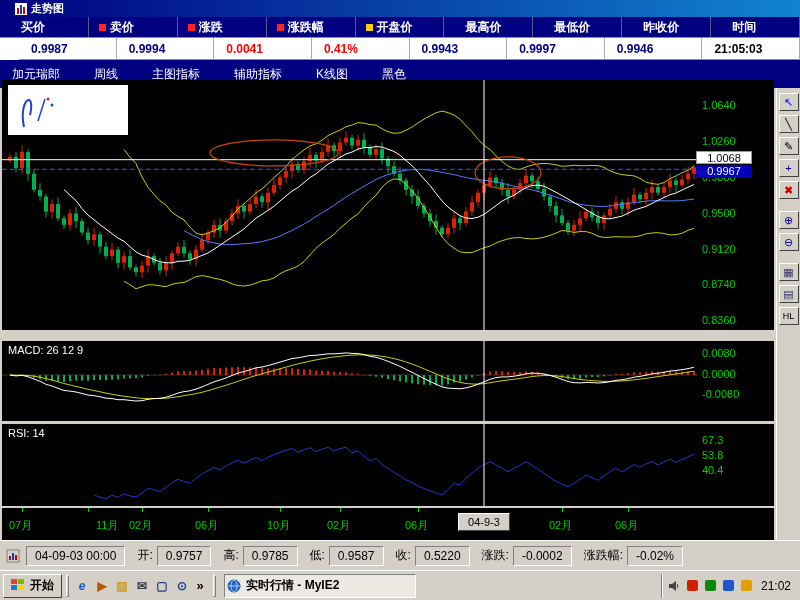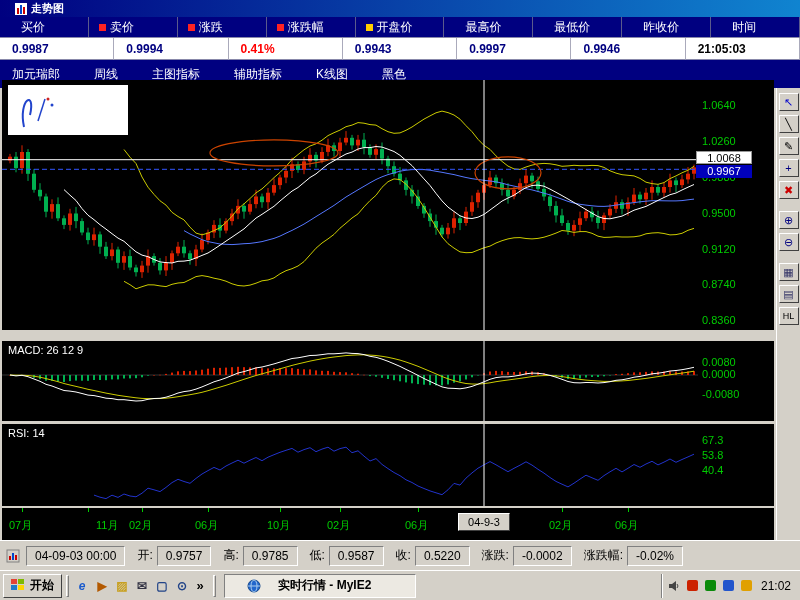--- a/index.html
+++ b/index.html
@@ -9,21 +9,21 @@
   
   .titlebar { position:absolute; top:0; left:0; width:800px; height:17px;
     background:linear-gradient(to right,#000080,#1084d0);
     color:#fff; font-size:11px; font-weight:bold;
     display:flex; align-items:center; gap:4px; padding-left:15px; }
 
   
   .qlabels { position:absolute; top:17px; left:0; width:800px; height:21px;
     background:#000080; display:flex; border-bottom:1px solid #8888aa; }
   .qlabels .qcell { flex:1; color:#fff; font-size:12px; display:flex; align-items:center;
-    gap:4px; padding-left:10px; border-right:1px solid #5a5a8c; }
+    gap:4px; padding-left:10px; border-right:1px solid #5a5a8c;font-weight:bold; }
   .bullet { width:7px; height:7px; display:inline-block; }
   .qvalues { position:absolute; top:38px; left:0; width:800px; height:22px;
     background:#fff; display:flex; }
   .qvalues .qcell { flex:1; font-size:12px; font-weight:bold; display:flex; align-items:center;
     padding-left:12px; border-right:1px solid #aab; border-bottom:1px solid #88a; }
 
   
   .menubar { position:absolute; top:60px; left:0; width:800px; height:28px;
     background:#000080; display:flex; align-items:center; color:#fff; font-size:12px; }
   .menu-item { padding:4px 10px; margin-right:14px; cursor:default; }
@@ -32,21 +32,21 @@
   
   .panel { position:absolute; left:2px; width:772px; background:#000; }
   #panel-main { top:80px; height:250px; }
   #panel-macd { top:341px; height:80px; }
   #panel-rsi  { top:424px; height:82px; }
   #xaxis { position:absolute; left:2px; top:508px; width:772px; height:32px; background:#000; }
   .svg-holder { position:absolute; left:0; top:0; width:772px; height:100%; }
 
   .axis-label { position:absolute; left:700px; color:#00cc00; font-size:11px; white-space:nowrap; }
   .panel-label { position:absolute; left:6px; top:3px; color:#fff; font-size:11px; }
-  .macd-ax1{top:15px;} .macd-ax2{top:27px;} .macd-ax3{top:47px;}
+  .macd-ax1{top:6px;} .macd-ax2{top:27px;} .macd-ax3{top:47px;}
   .rsi-ax1{top:10px;} .rsi-ax2{top:25px;} .rsi-ax3{top:40px;}
 
   .tag { position:absolute; left:694px; width:56px; height:13px; line-height:13px;
     font-size:11px; text-align:center; }
   .tag-white { top:71px; background:#fff; color:#000; border:1px solid #999; }
   .tag-blue  { top:85px; background:#0000bb; color:#fff; }
 
   .watermark { position:absolute; left:6px; top:5px; width:120px; height:50px; background:#fff; }
 
   .xlabel { position:absolute; top:10px; color:#00cc00; font-size:11px; white-space:nowrap; }
@@ -80,22 +80,22 @@
   .start-btn { height:24px; display:flex; align-items:center; gap:4px; padding:0 7px;
     font-weight:bold; font-size:12px; background:#d4d0c8; border:1px solid;
     border-color:#fff #404040 #404040 #fff; cursor:pointer; }
   .flag { width:15px; height:13px; display:grid; grid-template-columns:6px 6px;
     grid-template-rows:5px 5px; gap:1px; }
   .flag i { display:block; }
   .grip { width:3px; height:22px; border:1px solid; border-color:#fff #808080 #808080 #fff; margin:0 4px; }
   .ql { display:flex; align-items:center; gap:2px; }
   .ql-icon { width:18px; height:18px; display:flex; align-items:center; justify-content:center;
     font-size:12px; font-weight:bold; cursor:pointer; }
-  .task-btn { height:24px; width:192px; margin-left:4px; display:flex; align-items:center; gap:17px;
-    padding:0 22px; font-size:12px; font-weight:bold; background:#ece9e2;
+  .task-btn { height:24px; width:192px; margin-left:4px; display:flex; align-items:center; gap:5px;
+    padding:0 2px; font-size:12px; font-weight:bold; background:#ece9e2;
     border:1px solid; border-color:#808080 #fff #fff #808080; cursor:pointer;
     white-space:nowrap; overflow:hidden; }
   .tray { margin-left:auto; height:24px; display:flex; align-items:center; gap:5px;
     padding:0 6px; border-left:1px solid #808080; box-shadow:1px 0 0 #fff inset; }
   .tray-icon { width:13px; height:13px; display:flex; align-items:center; justify-content:center; }
   .clock { font-size:12px; margin-left:3px; }
 </style>
 </head>
 <body>
 
@@ -144,22 +144,23 @@
       <span class="bullet" style="visibility: hidden;"></span>
       <span>昨收价</span>
     </div>
   <div class="qcell">
       <span class="bullet" style="visibility: hidden;"></span>
       <span>时间</span>
     </div>
 </div>
 
 <div class="qvalues">
-  <div class="qcell" style="color: rgb(0, 0, 128);">0.9987</div>
+  <div class="qcell" style="color: rgb(0, 0, 128); margin-left: 19px;">0.9987</div>
   <div class="qcell" style="color: rgb(0, 0, 128);">0.9994</div>
+  <div class="qcell" style="color: rgb(255, 0, 0);">0.0041</div>
   <div class="qcell" style="color: rgb(255, 0, 0);">0.41%</div>
   <div class="qcell" style="color: rgb(0, 0, 128);">0.9943</div>
   <div class="qcell" style="color: rgb(0, 0, 128);">0.9997</div>
   <div class="qcell" style="color: rgb(0, 0, 128);">0.9946</div>
   <div class="qcell" style="color: rgb(0, 0, 0);">21:05:03</div>
 </div>
 
 <div class="menubar">
   <span class="menu-item">加元瑞郎</span>
   <span class="menu-item">周线</span>

